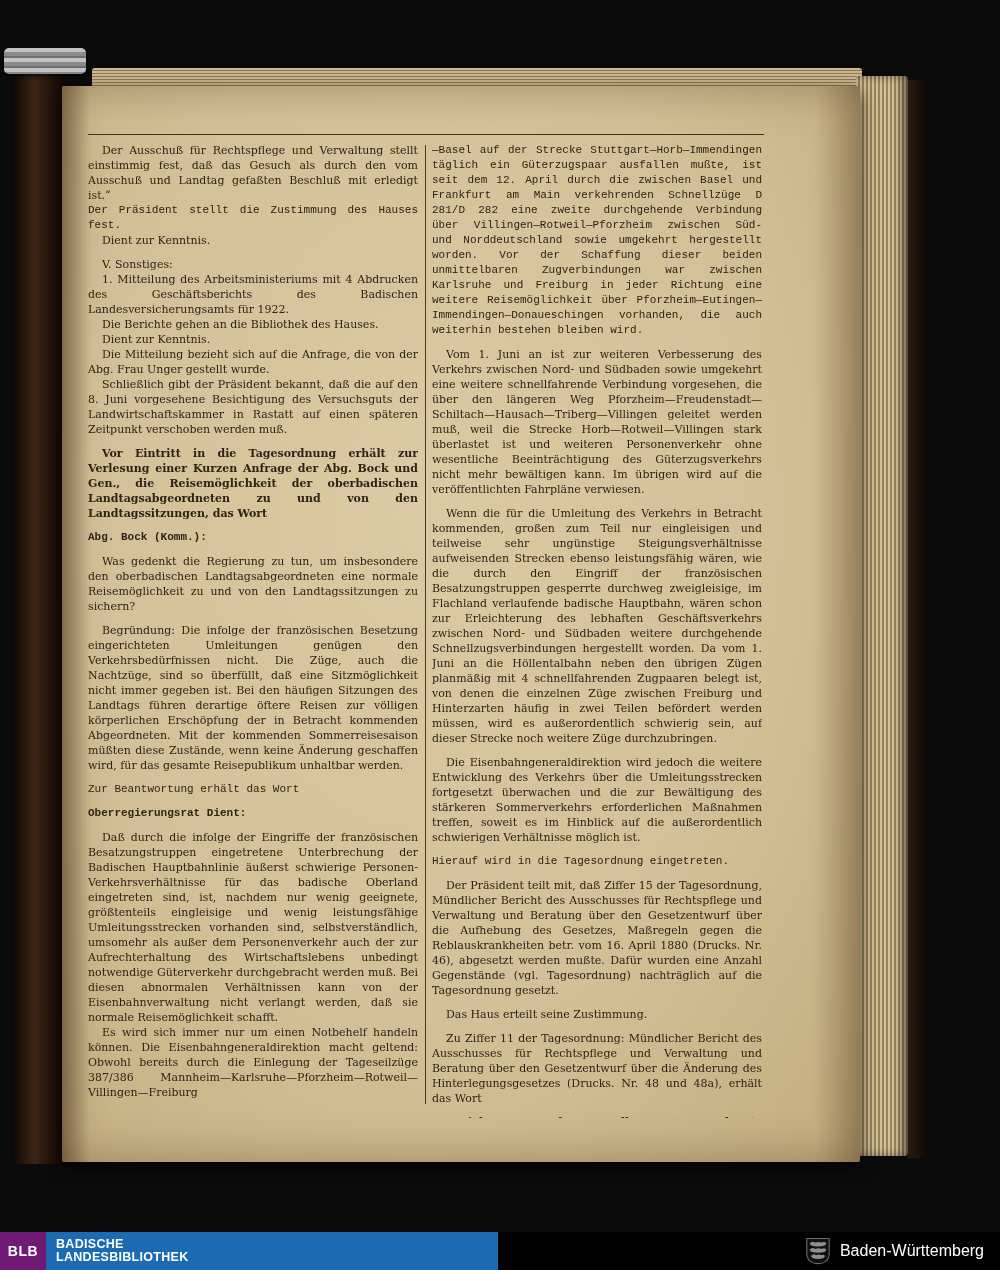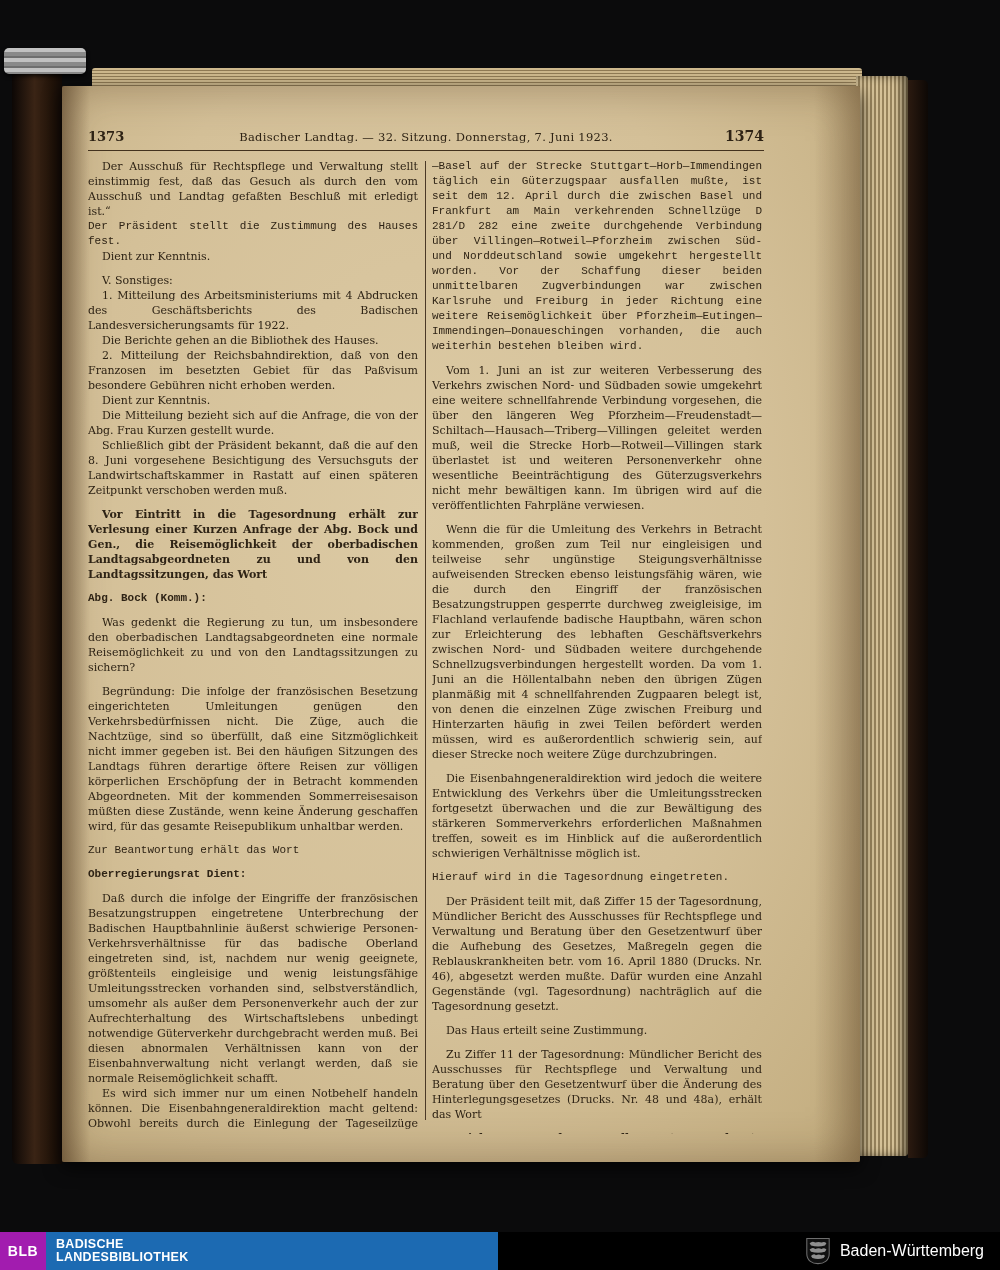--- a/index.html
+++ b/index.html
@@ -46,58 +46,52 @@
   .para{margin:0;font-size:11px;line-height:15px;text-align:justify;}
   .para.indent{text-indent:14px;}
   .para.flush{text-indent:0;font-family:Liberation Mono, monospace;}
   .para.gap{margin-top:9px;}
   .para.bold{font-weight:bold;}
 
   
   .footer{position:absolute;left:0;bottom:0;width:1000px;height:38px;display:flex;
           font-family:"Liberation Sans", sans-serif;}
   .footer-left{width:498px;background:#1c6ab2;display:flex;align-items:center;}
-  .blb-box{width:46px;height:38px;background:#a21caf;color:#fff;font-weight:bold;font-size:14px;
+  .blb-box{width:46px;height:38px;background:#701a75;color:#fff;font-weight:bold;font-size:14px;
            display:flex;align-items:center;justify-content:center;letter-spacing:.5px;}
   .lib-name{color:#fff;font-weight:bold;font-size:12.5px;line-height:13.5px;margin-left:10px;
             letter-spacing:.3px;}
   .footer-right{flex:1;background:#000;display:flex;align-items:center;justify-content:flex-end;
                 padding-right:16px;color:#fff;font-size:16px;}
   .coa{margin-right:8px;display:flex;align-items:center;}
 </style>
 </head>
 <body>
 
 <div class="stage">
 
   <div class="spine"></div>
   <div class="clip"></div>
   <div class="edges-top"></div>
   <div class="edges-right"></div>
   <div class="cover-right"></div>
 
   <div class="page">
     <div class="page-inner">
-      <div class="page-head">
-        <span class="pn">1373</span>
-        <span class="run">Badischer Landtag. — 32. Sitzung. Donnerstag, 7. Juni 1923.</span>
-        <span class="pn right">1374</span>
-      </div>
       <div class="head-rule"></div>
       <div class="columns">
         <div class="col">
             <p class="para indent">Der Ausschuß für Rechtspflege und Verwaltung stellt einstimmig fest, daß das Gesuch als durch den vom Ausschuß und Landtag gefaßten Beschluß mit erledigt ist.“</p>
             <p class="para flush">Der Präsident stellt die Zustimmung des Hauses fest.</p>
             <p class="para indent">Dient zur Kenntnis.</p>
             <p class="para indent gap">V. Sonstiges:</p>
             <p class="para indent">1. Mitteilung des Arbeitsministeriums mit 4 Abdrucken des Geschäftsberichts des Badischen Landesversicherungsamts für 1922.</p>
             <p class="para indent">Die Berichte gehen an die Bibliothek des Hauses.</p>
-            <p class="para indent">2. Mitteilung der Reichsbahndirektion, daß von den Franzosen im besetzten Gebiet für das Paßvisum besondere Gebühren nicht erhoben werden.</p>
             <p class="para indent">Dient zur Kenntnis.</p>
-            <p class="para indent">Die Mitteilung bezieht sich auf die Anfrage, die von der Abg. Frau Kurzen gestellt wurde.</p>
+            <p class="para indent">Die Mitteilung bezieht sich auf die Anfrage, die von der Abg. Frau Unger gestellt wurde.</p>
             <p class="para indent">Schließlich gibt der Präsident bekannt, daß die auf den 8. Juni vorgesehene Besichtigung des Versuchsguts der Landwirtschaftskammer in Rastatt auf einen späteren Zeitpunkt verschoben werden muß.</p>
             <p class="para indent gap bold">Vor Eintritt in die Tagesordnung erhält zur Verlesung einer Kurzen Anfrage der Abg. Bock und Gen., die Reisemöglichkeit der oberbadischen Landtagsabgeordneten zu und von den Landtagssitzungen, das Wort</p>
             <p class="para flush gap bold">Abg. Bock (Komm.):</p>
             <p class="para indent gap">Was gedenkt die Regierung zu tun, um insbesondere den oberbadischen Landtagsabgeordneten eine normale Reisemöglichkeit zu und von den Landtagssitzungen zu sichern?</p>
             <p class="para indent gap">Begründung: Die infolge der französischen Besetzung eingerichteten Umleitungen genügen den Verkehrsbedürfnissen nicht. Die Züge, auch die Nachtzüge, sind so überfüllt, daß eine Sitzmöglichkeit nicht immer gegeben ist. Bei den häufigen Sitzungen des Landtags führen derartige öftere Reisen zur völligen körperlichen Erschöpfung der in Betracht kommenden Abgeordneten. Mit der kommenden Sommerreisesaison müßten diese Zustände, wenn keine Änderung geschaffen wird, für das gesamte Reisepublikum unhaltbar werden.</p>
             <p class="para flush gap">Zur Beantwortung erhält das Wort</p>
             <p class="para flush gap bold">Oberregierungsrat Dient:</p>
             <p class="para indent gap">Daß durch die infolge der Eingriffe der französischen Besatzungstruppen eingetretene Unterbrechung der Badischen Hauptbahnlinie äußerst schwierige Personen-Verkehrsverhältnisse für das badische Oberland eingetreten sind, ist, nachdem nur wenig geeignete, größtenteils eingleisige und wenig leistungsfähige Umleitungsstrecken vorhanden sind, selbstverständlich, umsomehr als außer dem Personenverkehr auch der zur Aufrechterhaltung des Wirtschaftslebens unbedingt notwendige Güterverkehr durchgebracht werden muß. Bei diesen abnormalen Verhältnissen kann von der Eisenbahnverwaltung nicht verlangt werden, daß sie normale Reisemöglichkeit schafft.</p>
             <p class="para indent">Es wird sich immer nur um einen Notbehelf handeln können. Die Eisenbahngeneraldirektion macht geltend: Obwohl bereits durch die Einlegung der Tageseilzüge 387/386 Mannheim—Karlsruhe—Pforzheim—Rotweil—Villingen—Freiburg</p>
           </div>

